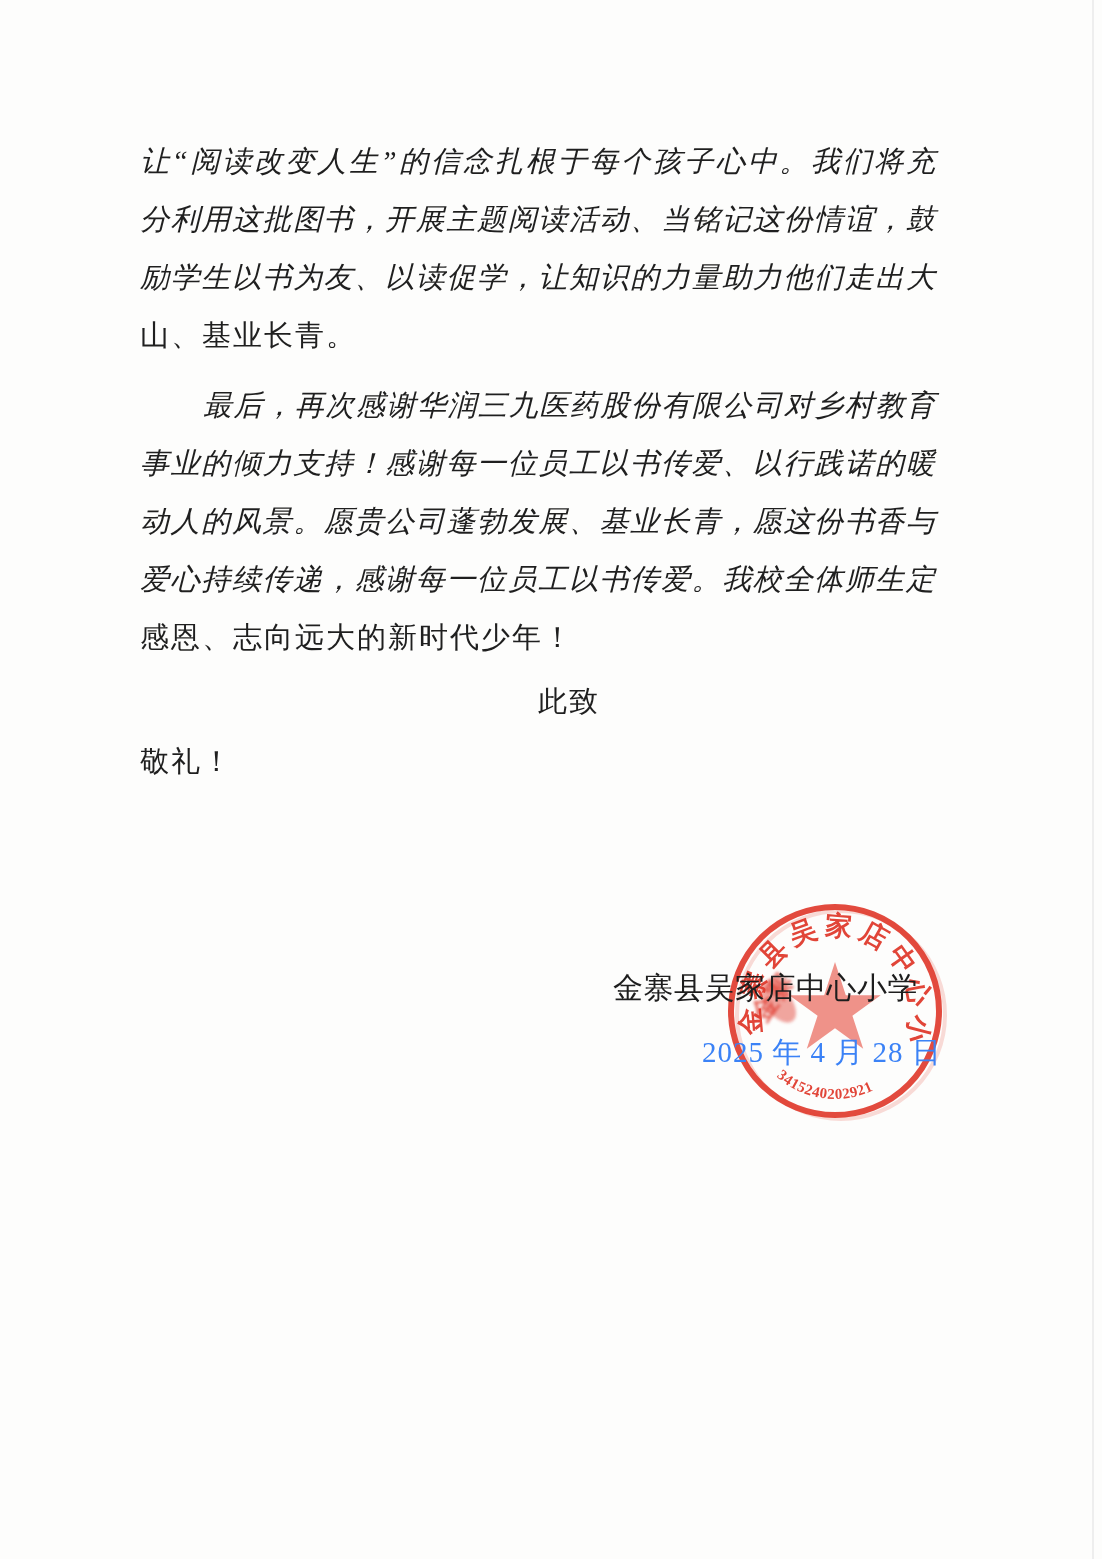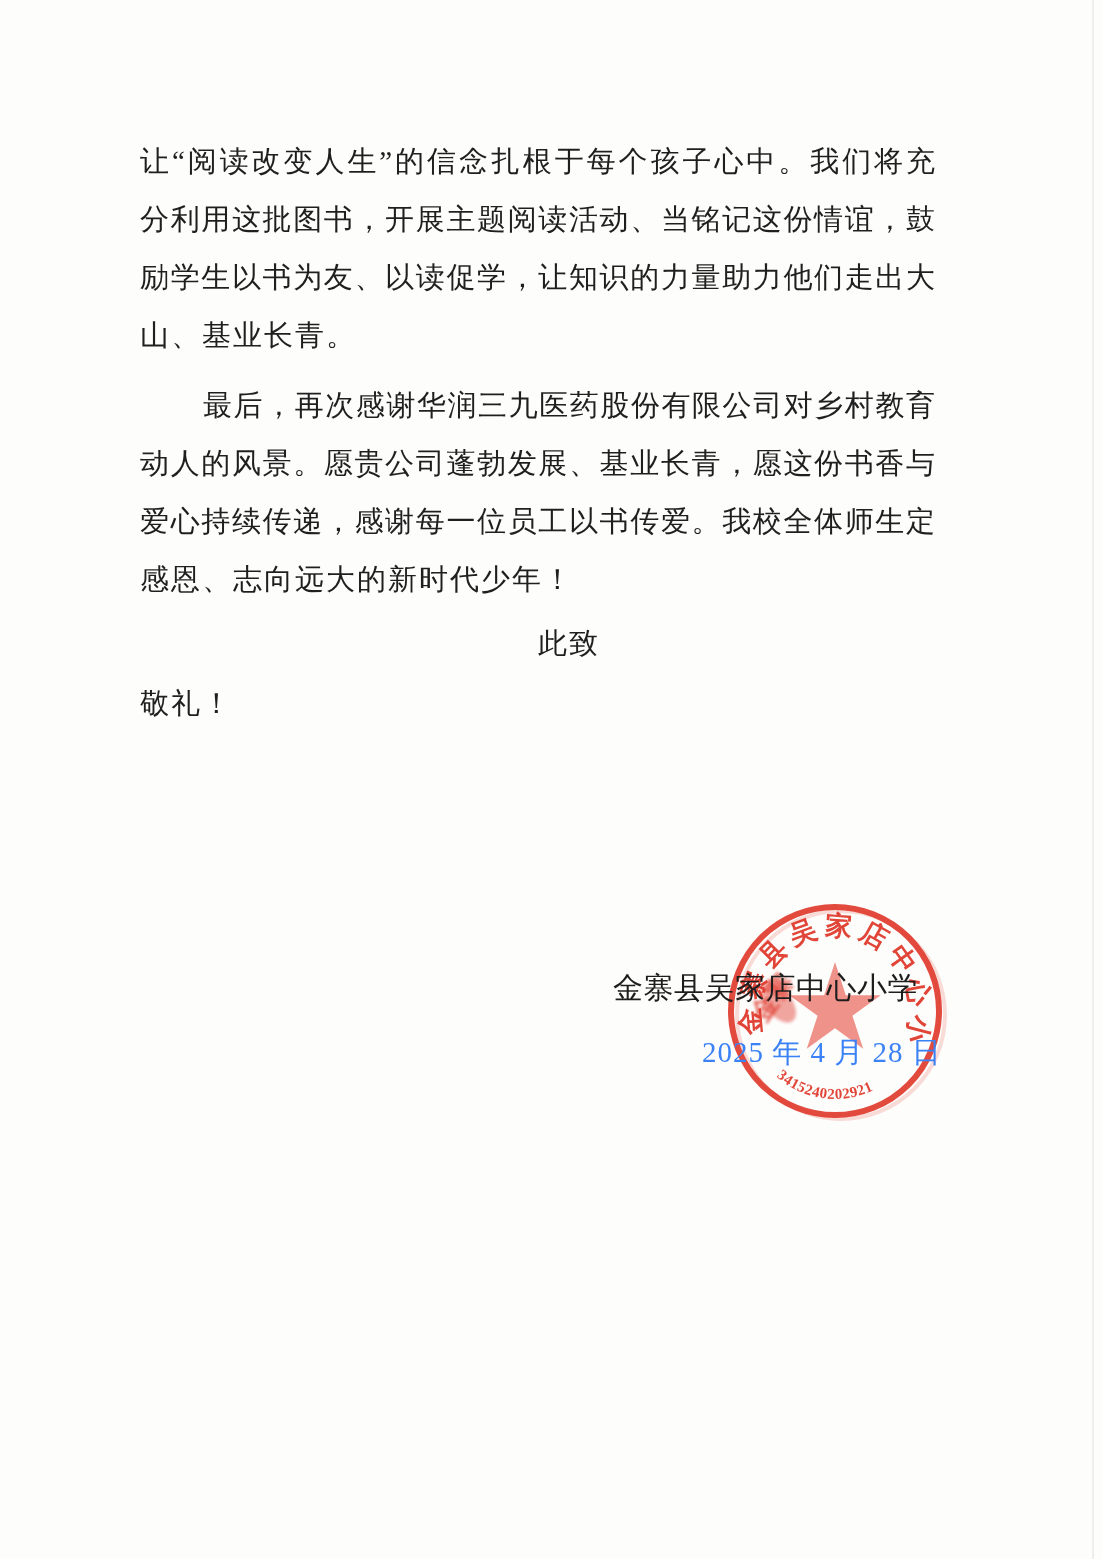--- a/index.html
+++ b/index.html
@@ -36,20 +36,21 @@
   .line {
     height: 58px;
     line-height: 58px;
     white-space: nowrap;
   }
   .line.j {
     white-space: normal;
     text-align: justify;
     text-align-last: justify;
     text-justify: inter-character;
+    font-style: italic;
   }
   .line.plain {
     letter-spacing: 2px;
   }
   .line.ind { padding-left: 63px; text-align: center; }
   .line.ind.j { padding-left: 0; text-indent: 63px; }
   .line.m1 { margin-top: 12px; }
   .line.m2 { margin-top: 6px; }
   .line.m3 { margin-top: 2px; }
 
@@ -93,20 +94,21 @@
 <div class="page">
 
   <div class="scan-edge"></div>
 
   <div class="body-text">
     <div class="line j">让“阅读改变人生”的信念扎根于每个孩子心中。我们将充</div>
     <div class="line j">分利用这批图书，开展主题阅读活动、当铭记这份情谊，鼓</div>
     <div class="line j">励学生以书为友、以读促学，让知识的力量助力他们走出大</div>
     <div class="line plain">山、基业长青。</div>
     <div class="line j ind m1">最后，再次感谢华润三九医药股份有限公司对乡村教育</div>
+    <div class="line j">事业的倾力支持！感谢每一位员工以书传爱、以行践诺的暖</div>
     <div class="line j">动人的风景。愿贵公司蓬勃发展、基业长青，愿这份书香与</div>
     <div class="line j">爱心持续传递，感谢每一位员工以书传爱。我校全体师生定</div>
     <div class="line plain">感恩、志向远大的新时代少年！</div>
     <div class="line plain ind m2">此致</div>
     <div class="line plain m3">敬礼！</div>
   </div>
 
   <div class="signature-line">金寨县吴家店中心小学</div>
   <div class="date-line">2025 年 4 月 28 日</div>
 

